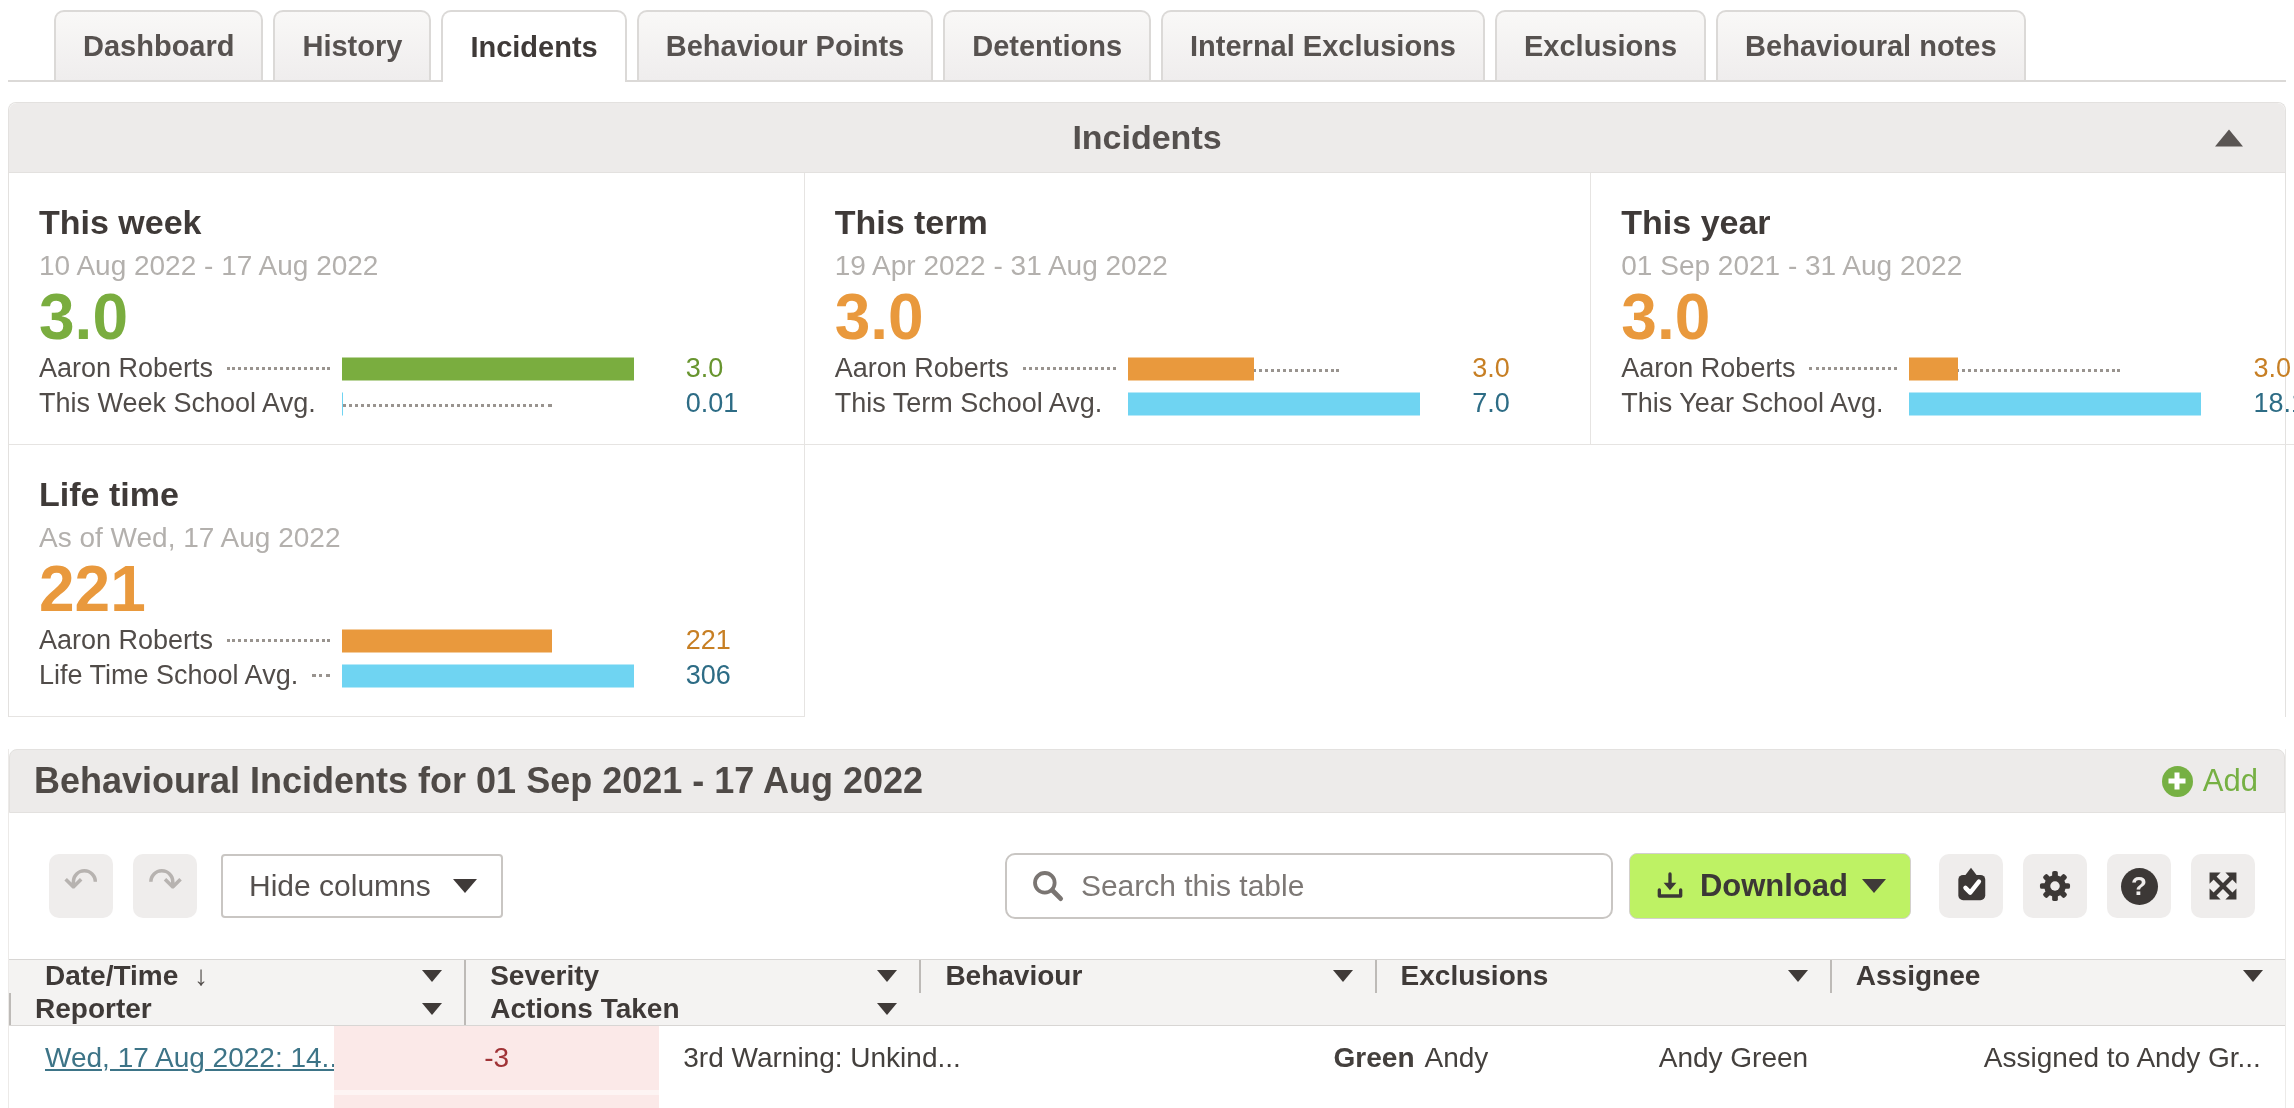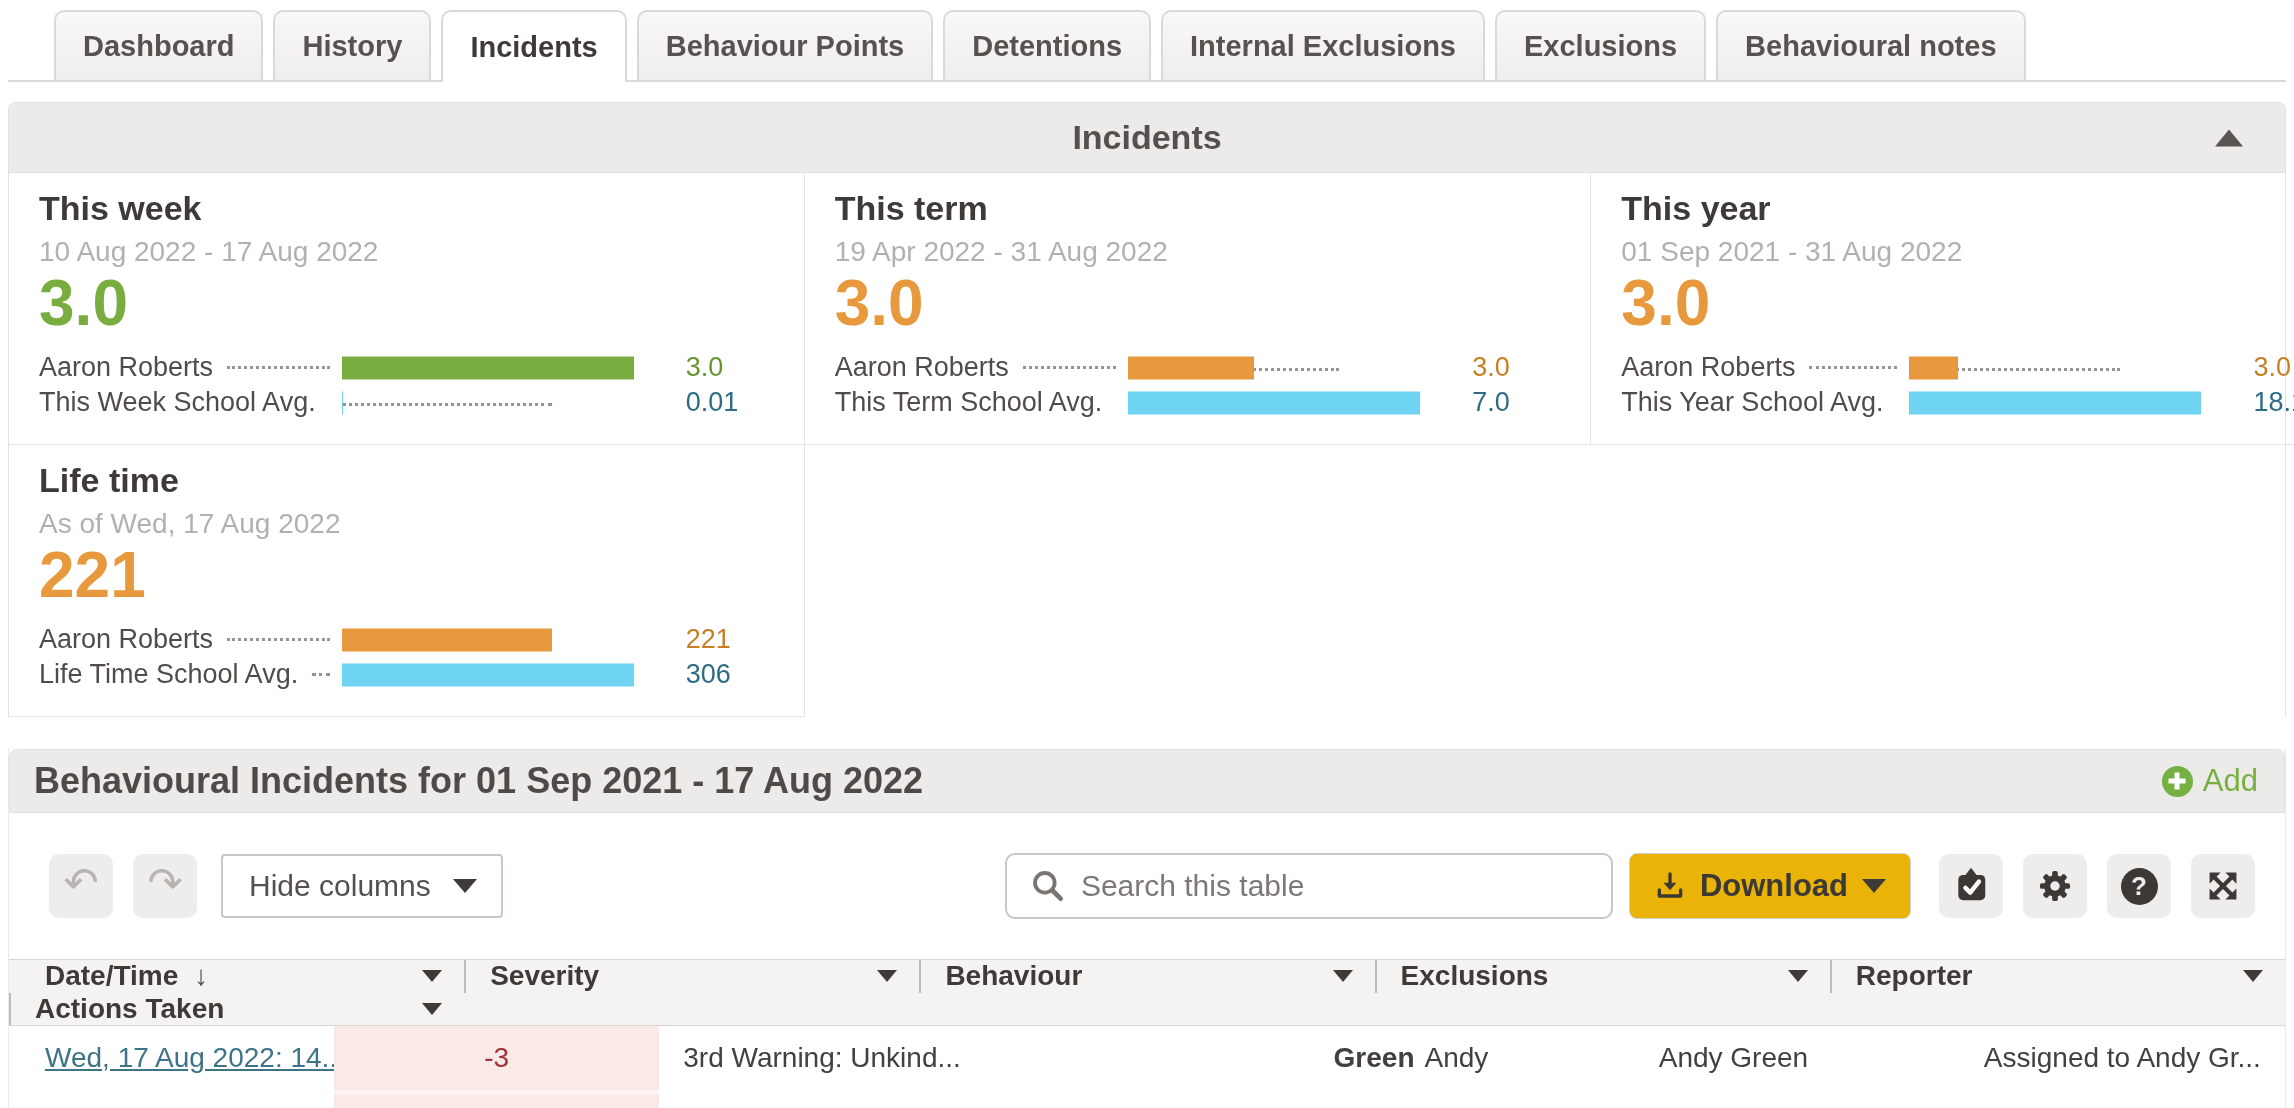--- a/index.html
+++ b/index.html
@@ -31,21 +31,21 @@
   .panel-header {
     position: relative; height: 70px; background: #edebea;
     border-bottom: 1px solid #e3e1df; border-radius: 8px 8px 0 0;
     display: flex; align-items: center; justify-content: center;
   }
   .panel-title { font-size: 34px; font-weight: 700; color: #55504e; }
   .collapse-btn { position: absolute; right: 36px; top: 50%; transform: translateY(-50%); cursor: pointer; padding: 6px; }
   .tri-up { width: 0; height: 0; border-left: 14px solid transparent; border-right: 14px solid transparent; border-bottom: 17px solid #5a5553; }
 
   .cards-grid { display: grid; grid-template-columns: 1fr 1fr 1fr; background: #fff; }
-  .card { height: 272px; padding: 8px 30px 24px; display: flex; flex-direction: column; }
+  .card { height: 272px; padding: 22px 30px 24px; display: flex; flex-direction: column; }
   .card.b-r { border-right: 1px solid #e6e4e2; }
   .card.b-b { border-bottom: 1px solid #e6e4e2; }
   .card-title { font-size: 34px; font-weight: 700; color: #3f3a38; margin-top: 8px; }
   .card-subtitle { font-size: 28px; color: #b3b0ad; margin-top: 8px; }
   .card-big { font-size: 64px; font-weight: 700; line-height: 1.05; margin-top: 2px; }
   .card-bars { margin-top: auto; }
   .bar-row { display: flex; align-items: center; height: 35px; }
   .bar-label { font-size: 27px; color: #514c49; white-space: nowrap; flex: 0 0 auto; }
   .leader { flex: 1; height: 0; border-bottom: 3px dotted #99948f; margin: 0 12px 0 14px; }
   .bar-area { position: relative; flex: 0 0 292px; height: 30px; }
@@ -88,21 +88,21 @@
     border: 2px solid #c9c6c3; border-radius: 10px; background: #fff;
     display: flex; align-items: center;
   }
   .search-box svg { margin: 0 14px 0 22px; flex: 0 0 auto; }
   .search-input {
     border: none; outline: none; flex: 1; height: 100%;
     font-family: "Liberation Sans", sans-serif; font-size: 30px; color: #45403e; background: transparent;
   }
   .search-input::placeholder { color: #7d7875; opacity: 1; }
   .download-btn {
-    height: 66px; background: #eab308; border: 1px solid #d3d0cd; border-radius: 8px;
+    height: 66px; background: #bef264; border: 1px solid #d3d0cd; border-radius: 8px;
     display: flex; align-items: center; gap: 14px; padding: 0 24px; cursor: pointer; flex: 0 0 auto;
   }
   .download-label { font-size: 31px; font-weight: 700; color: #3c3836; }
   .help-circle { width: 37px; height: 37px; border-radius: 50%; background: #3c3836; color: #efedec;
     display: flex; align-items: center; justify-content: center; font-size: 26px; font-weight: 700; }
 
   
   .table { border-top: 1px solid #d8d6d4; }
   .thead { display: grid; grid-template-columns: repeat(5, 1fr); background: #f4f3f2; border-bottom: 1px solid #d8d6d4; height: 66px; }
   .th { position: relative; display: flex; align-items: center; padding-left: 24px; font-size: 28px; font-weight: 700; color: #3f3a38; cursor: pointer; }
@@ -332,20 +332,24 @@
       </div>
       <div class="th">
         <span>Behaviour</span>
         <span class="filter-tri"></span>
       </div>
       <div class="th">
         <span>Exclusions</span>
         <span class="filter-tri"></span>
       </div>
       <div class="th">
+        <span>Assignee</span>
+        <span class="filter-tri"></span>
+      </div>
+      <div class="th">
         <span>Reporter</span>
         <span class="filter-tri"></span>
       </div>
       <div class="th">
         <span>Actions Taken</span>
         <span class="filter-tri"></span>
       </div>
     </div>
 
     <div class="trow">

